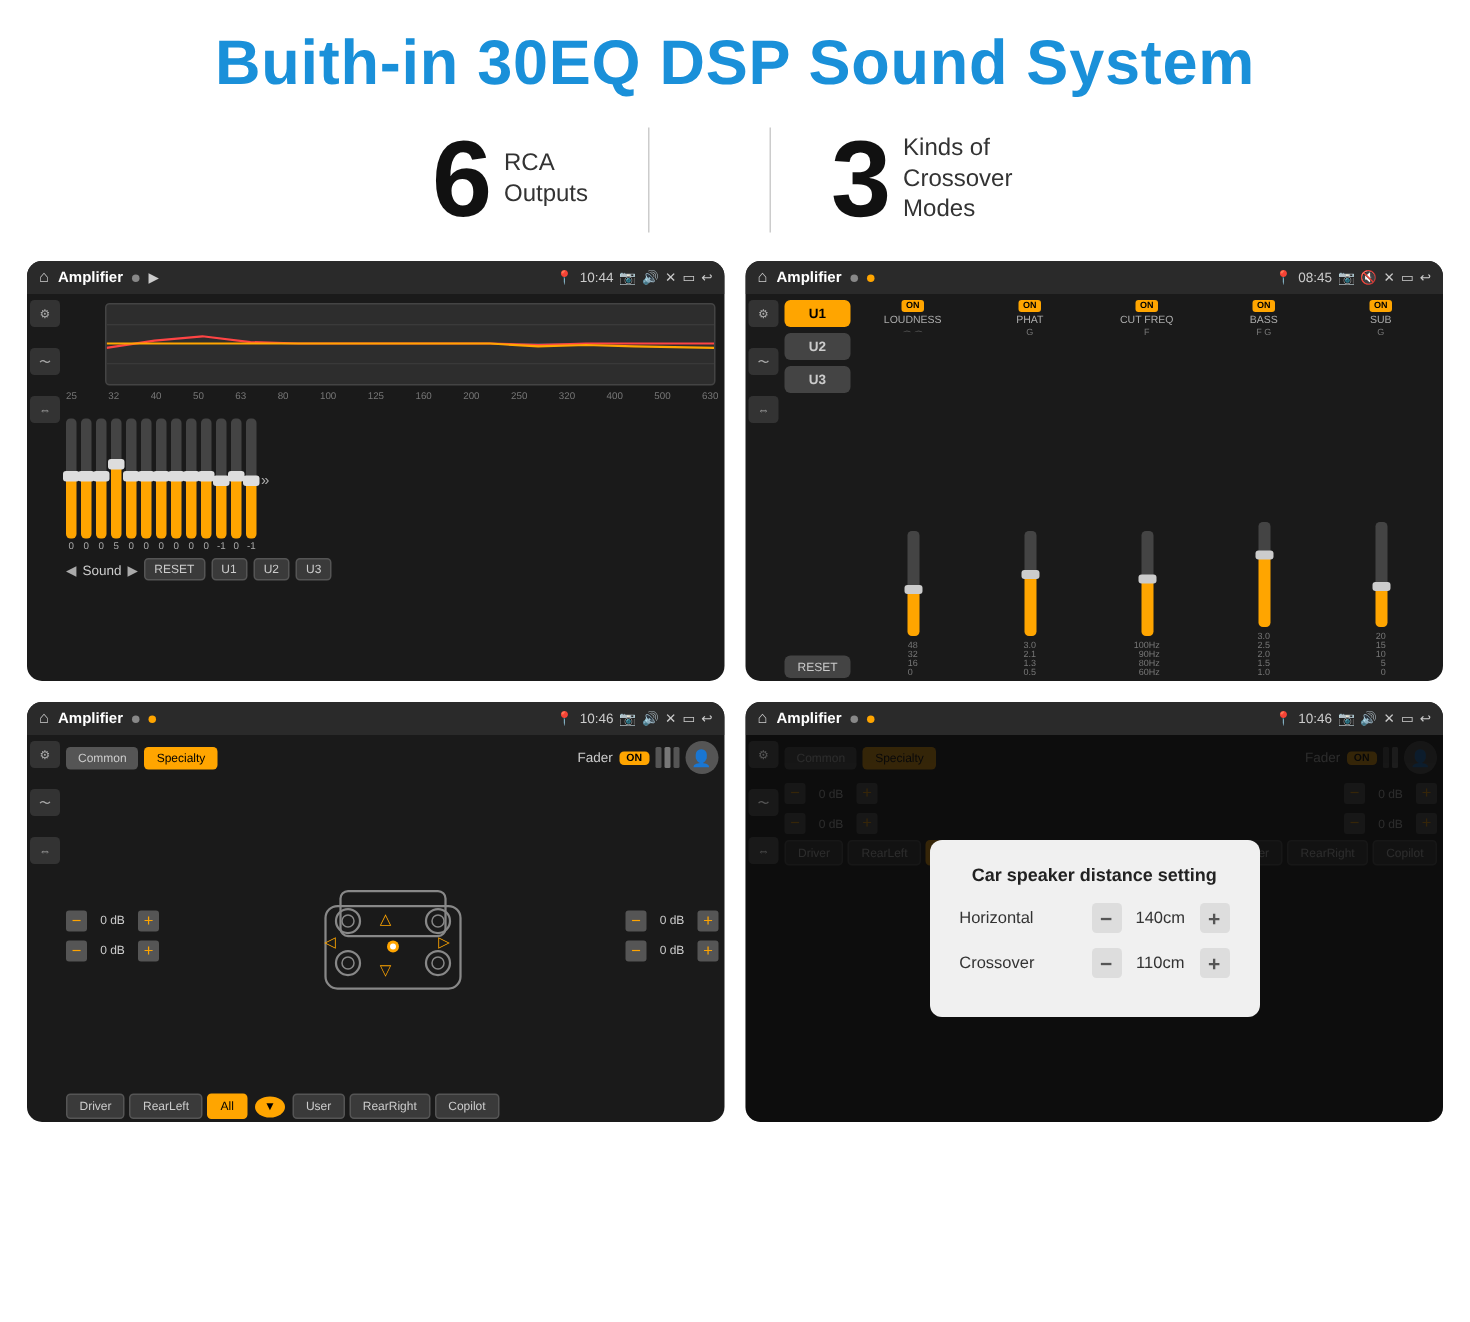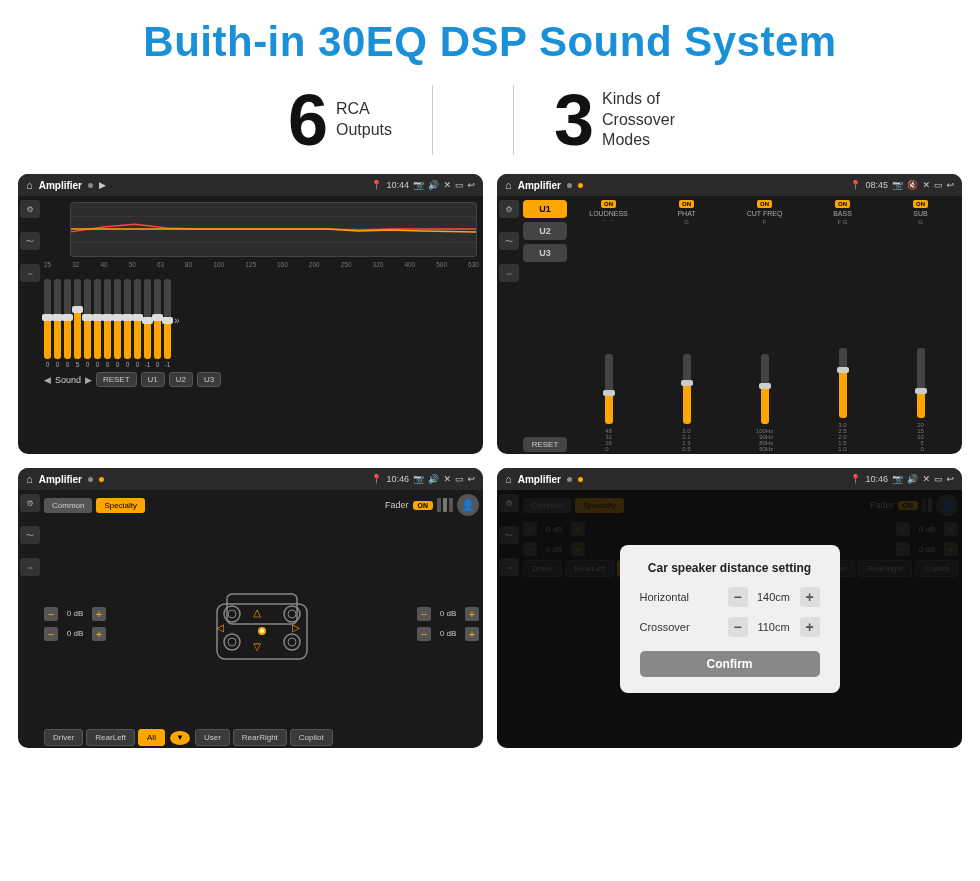--- a/index.html
+++ b/index.html
@@ -762,18 +762,17 @@
         <div class="dialog-row">
           <span class="dialog-row-label">Crossover</span>
           <div class="dialog-row-controls">
             <div class="dialog-minus">−</div>
             <span class="dialog-value">110cm</span>
             <div class="dialog-plus">+</div>
           </div>
         </div>
 
         
-        <button class="dialog-confirm-btn">Confirm</button>
       </div>
     </div>
   </div>
 
 </div>
 
 </body></html>

